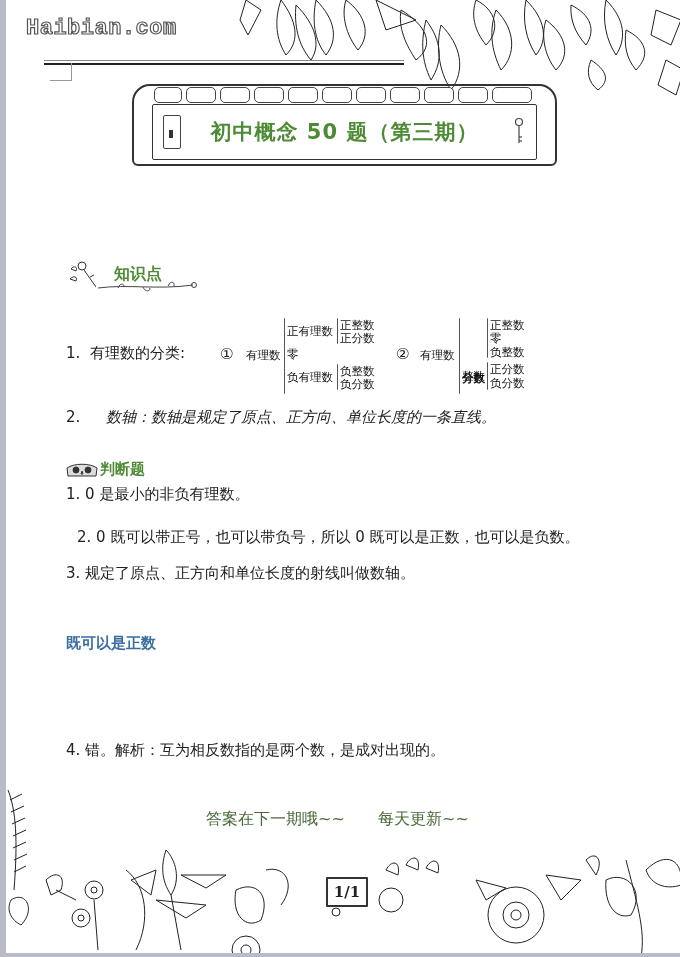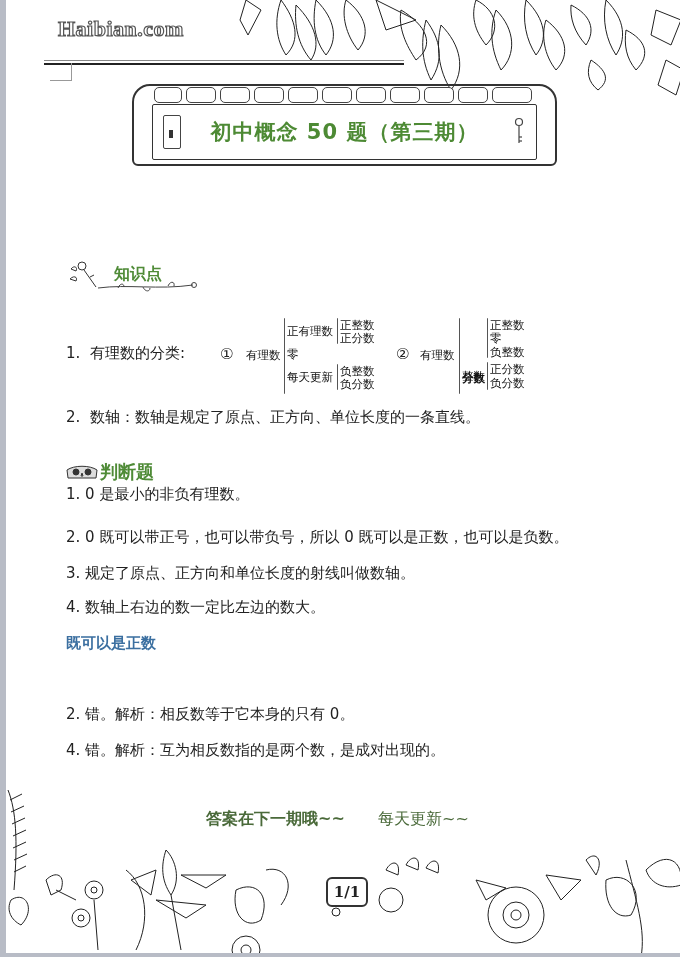--- a/index.html
+++ b/index.html
@@ -4,23 +4,23 @@
 <style>
   * { margin: 0; padding: 0; box-sizing: border-box; }
   html, body { width: 680px; height: 957px; overflow: hidden; background: #ffffff; }
   body { position: relative; font-family: "DejaVu Sans", "Liberation Sans", sans-serif; color: #222; }
 
   .left-edge { position: absolute; left: 0; top: 0; width: 6px; height: 957px; background: #b8bcc6; }
   .bottom-edge { position: absolute; left: 0; bottom: 0; width: 680px; height: 4px; background: #b8bcc6; }
 
   .page { position: absolute; left: 6px; top: 0; width: 674px; height: 953px; background: #fff; overflow: hidden; }
 
-  .logo { position: absolute; left: 20px; top: 16px; font-family: Liberation Serif, serif; font-weight: bold;
+  .logo { position: absolute; left: 20px; top: 16px; font-family: Liberation Mono, monospace; font-weight: bold;
           font-size: 22px; color: #fff; letter-spacing: 0.5px;
-          -webkit-text-stroke: 1.2px #555; text-stroke: 1.2px #555; margin-left: 32px; }
+          -webkit-text-stroke: 1.2px #555; text-stroke: 1.2px #555; }
 
   .header-rule { position: absolute; left: 38px; top: 63px; width: 360px; height: 2px; background: #222; }
   .header-rule-thin { position: absolute; left: 38px; top: 60px; width: 360px; height: 1px; background: #888; }
   .corner-mark { position: absolute; left: 44px; top: 63px; width: 22px; height: 18px; border-right: 1px solid #999; border-bottom: 1px solid #999; }
 
   
   .foliage-top { position: absolute; left: 220px; top: 0; width: 460px; height: 110px; }
   .foliage-bottom { position: absolute; left: 0; top: 840px; width: 680px; height: 117px; }
   .foliage-left { position: absolute; left: 0; top: 780px; width: 40px; height: 120px; }
 
@@ -31,35 +31,35 @@
   .stone { position: absolute; top: 3px; height: 16px; border: 1.2px solid #444; border-radius: 5px; background: #fff; }
   .title { position: absolute; left: 0; top: 0; width: 100%; height: 100%; display: flex; align-items: center; justify-content: center;
            font-size: 21px; font-weight: bold; color: #4d8a34; letter-spacing: 1px; }
   .door-icon { position: absolute; left: 10px; top: 10px; width: 18px; height: 34px; border: 1.5px solid #444; border-radius: 2px; }
   .door-icon::after { content: ""; position: absolute; left: 5px; top: 14px; width: 4px; height: 8px; background: #333; }
   .key-icon { position: absolute; right: 12px; top: 12px; width: 10px; height: 28px; }
 
   
   .sec-heading { position: absolute; display: flex; align-items: center; font-weight: bold; color: #4f8b37; }
   .sec-knowledge { left: 62px; top: 259px; font-size: 16px; }
-  .sec-judge { left: 60px; top: 460px; font-size: 18px; align-items: center; }
+  .sec-judge { left: 60px; top: 460px; font-size: 15px; align-items: center; }
   .sec-answer { left: 60px; top: 634px; font-size: 15px; color: #3b6fa0; }
 
   .key-vine { width: 42px; height: 30px; margin-right: 4px; }
   .vine-line { position: absolute; left: 62px; top: 280px; width: 132px; height: 14px; }
   .owl-icon { width: 32px; height: 16px; margin-right: 2px; }
 
   .line { position: absolute; left: 60px; font-size: 15px; color: #222; white-space: nowrap; }
   .small { position: absolute; font-size: 11.5px; color: #111; white-space: nowrap; }
   .brace { position: absolute; border-left: 1px solid #555; border-radius: 6px 0 0 6px; }
   .circ { position: absolute; font-size: 15px; }
 
   .footer-note { position: absolute; top: 809px; font-size: 16px; color: #4a6a3a; white-space: nowrap; }
 
-  .page-num { position: absolute; left: 320px; top: 877px; width: 42px; height: 30px; border: 2.5px solid #333; border-radius: 6px;
+  .page-num { position: absolute; left: 320px; top: 877px; width: 42px; height: 30px; border: 2.5px solid #333; border-radius: 1px;
               background: #fff; display: flex; align-items: center; justify-content: center;
               font-family: "DejaVu Serif", serif; font-weight: bold; font-size: 15px; color: #222; }
 </style>
 </head>
 <body>
 
 <div class="left-edge"></div>
 <div class="bottom-edge"></div>
 
 <div class="page">
@@ -135,21 +135,21 @@
   </svg>
 
   <div class="line" style="top:344px;">1.</div>
   <div class="line" style="left:84px;top:344px;">有理数的分类:</div>
 
   <div class="circ" style="left:214px;top:345px;">①</div>
   <div class="small" style="left:240px;top:348px;">有理数</div>
   <div class="brace" style="left:278px;top:318px;height:76px;"></div>
   <div class="small" style="left:281px;top:324px;">正有理数</div>
   <div class="small" style="left:281px;top:347px;">零</div>
-  <div class="small" style="left:281px;top:370px;">每天更新</div>
+  <div class="small" style="left:281px;top:370px;">负有理数</div>
   <div class="brace" style="left:331px;top:318px;height:26px;"></div>
   <div class="small" style="left:334px;top:318px;">正整数</div>
   <div class="small" style="left:334px;top:331px;">正分数</div>
   <div class="brace" style="left:331px;top:364px;height:26px;"></div>
   <div class="small" style="left:334px;top:364px;">负整数</div>
   <div class="small" style="left:334px;top:377px;">负分数</div>
 
   <div class="circ" style="left:390px;top:345px;">②</div>
   <div class="small" style="left:414px;top:348px;">有理数</div>
   <div class="brace" style="left:453px;top:318px;height:76px;"></div>
@@ -157,43 +157,41 @@
   <div class="small" style="left:456px;top:371px;font-weight:bold;">分数</div>
   <div class="brace" style="left:481px;top:318px;height:40px;"></div>
   <div class="small" style="left:484px;top:318px;">正整数</div>
   <div class="small" style="left:484px;top:331px;">零</div>
   <div class="small" style="left:484px;top:345px;">负整数</div>
   <div class="brace" style="left:481px;top:362px;height:28px;"></div>
   <div class="small" style="left:484px;top:362px;">正分数</div>
   <div class="small" style="left:484px;top:376px;">负分数</div>
 
   <div class="line" style="top:408px;">2.</div>
-  <div class="line" style="left:84px;top:408px;">数轴：数轴是规定了原点、正方向、单位长度的一条直线。</div>
+  <div class="line" style="left:100px;top:408px;font-style:italic;">数轴：数轴是规定了原点、正方向、单位长度的一条直线。</div>
 
   <div class="sec-heading sec-judge">
     <svg class="owl-icon" viewBox="0 0 32 16" fill="none" stroke="#333" stroke-width="1">
       <path d="M1 6 C8 1 24 1 31 6 L30 14 L2 14 Z" fill="#ddd"></path>
       <circle cx="10" cy="8" r="3" fill="#333"></circle>
       <circle cx="22" cy="8" r="3" fill="#333"></circle>
       <path d="M16 9 L15 12 L17 12 Z"></path>
     </svg>
     <span>判断题</span>
   </div>
   <div class="line" style="top:485px;">1.  0 是最小的非负有理数。</div>
-  <div class="line" style="top:528px;">2.  0 既可以带正号，也可以带负号，所以 0 既可以是正数，也可以是负数。</div>
+  <div class="line" style="top:528px;margin-left:11px;">2.  0 既可以带正号，也可以带负号，所以 0 既可以是正数，也可以是负数。</div>
   <div class="line" style="top:564px;">3.  规定了原点、正方向和单位长度的射线叫做数轴。</div>
-  <div class="line" style="top:598px;">4.  数轴上右边的数一定比左边的数大。</div>
 
   <div class="sec-heading sec-answer">
     <span>既可以是正数</span>
   </div>
-  <div class="line" style="top:705px;">2.  错。解析：相反数等于它本身的只有 0。</div>
   <div class="line" style="top:741px;">4.  错。解析：互为相反数指的是两个数，是成对出现的。</div>
 
-  <div class="footer-note" style="left:200px;font-weight:bold;">答案在下一期哦~~</div>
+  <div class="footer-note" style="left:200px;">答案在下一期哦~~</div>
   <div class="footer-note" style="left:372px;">每天更新~~</div>
 
   <svg class="foliage-left" viewBox="0 0 40 120" fill="none" stroke="#222" stroke-width="1">
     <path d="M2 10 C10 30 12 60 8 110"></path>
     <path d="M4 20 L16 14"></path>
       <path d="M5 32 L18 26"></path>
       <path d="M6 44 L19 38"></path>
     <path d="M7 56 L20 50"></path>
       <path d="M7 68 L20 62"></path>
       <path d="M8 80 L21 74"></path>

